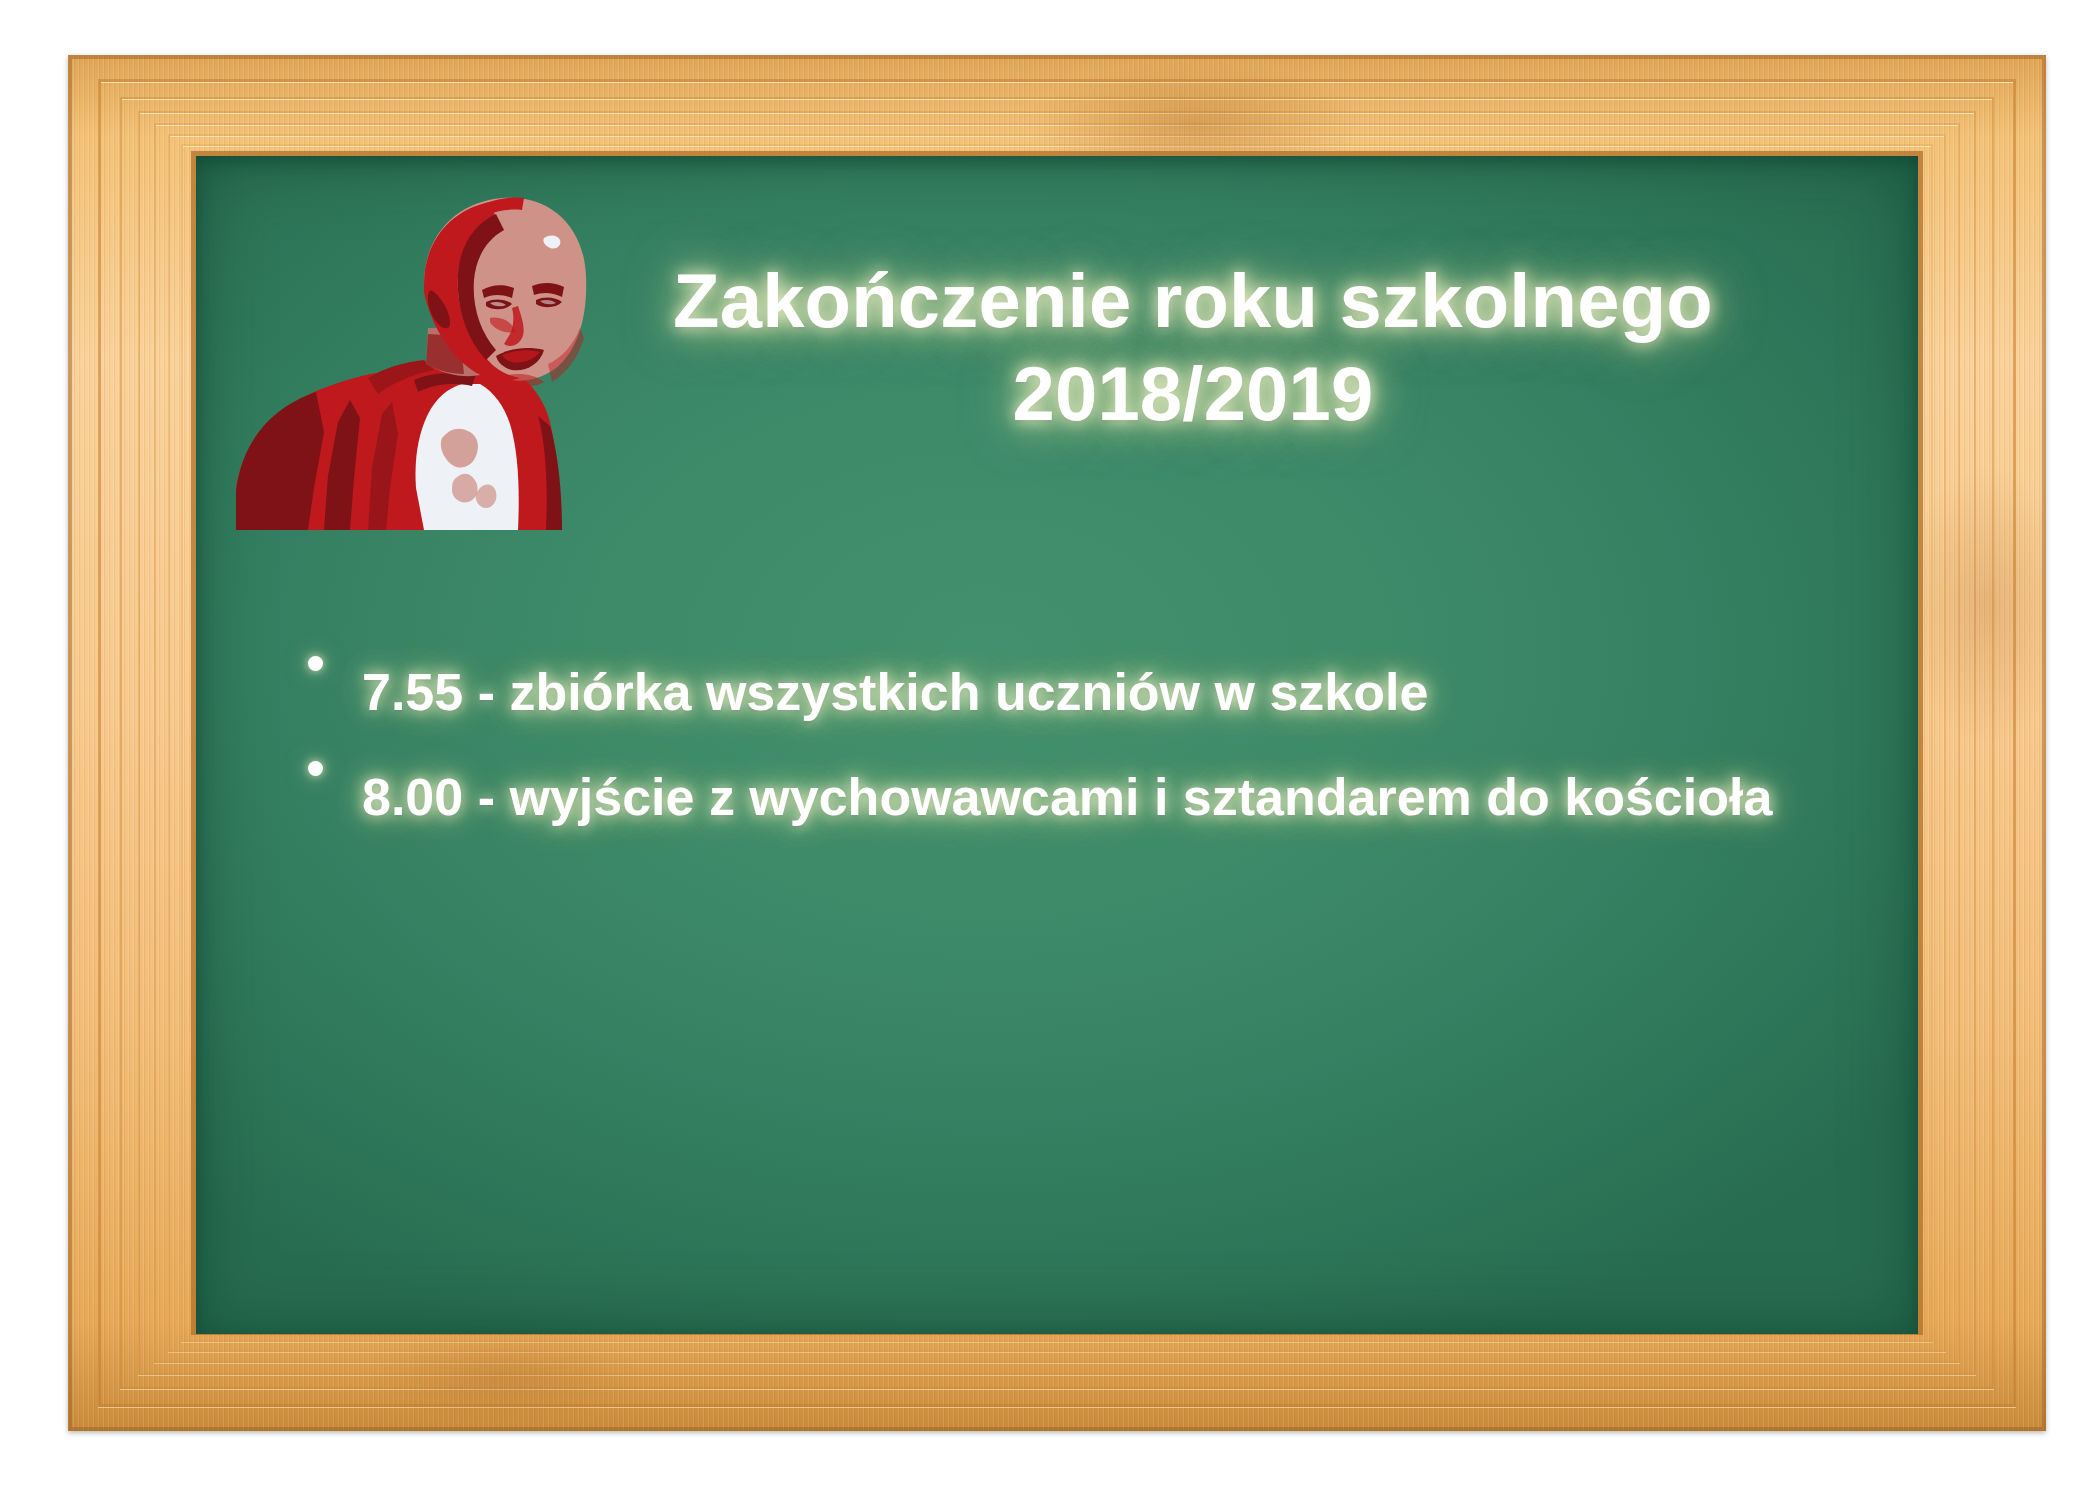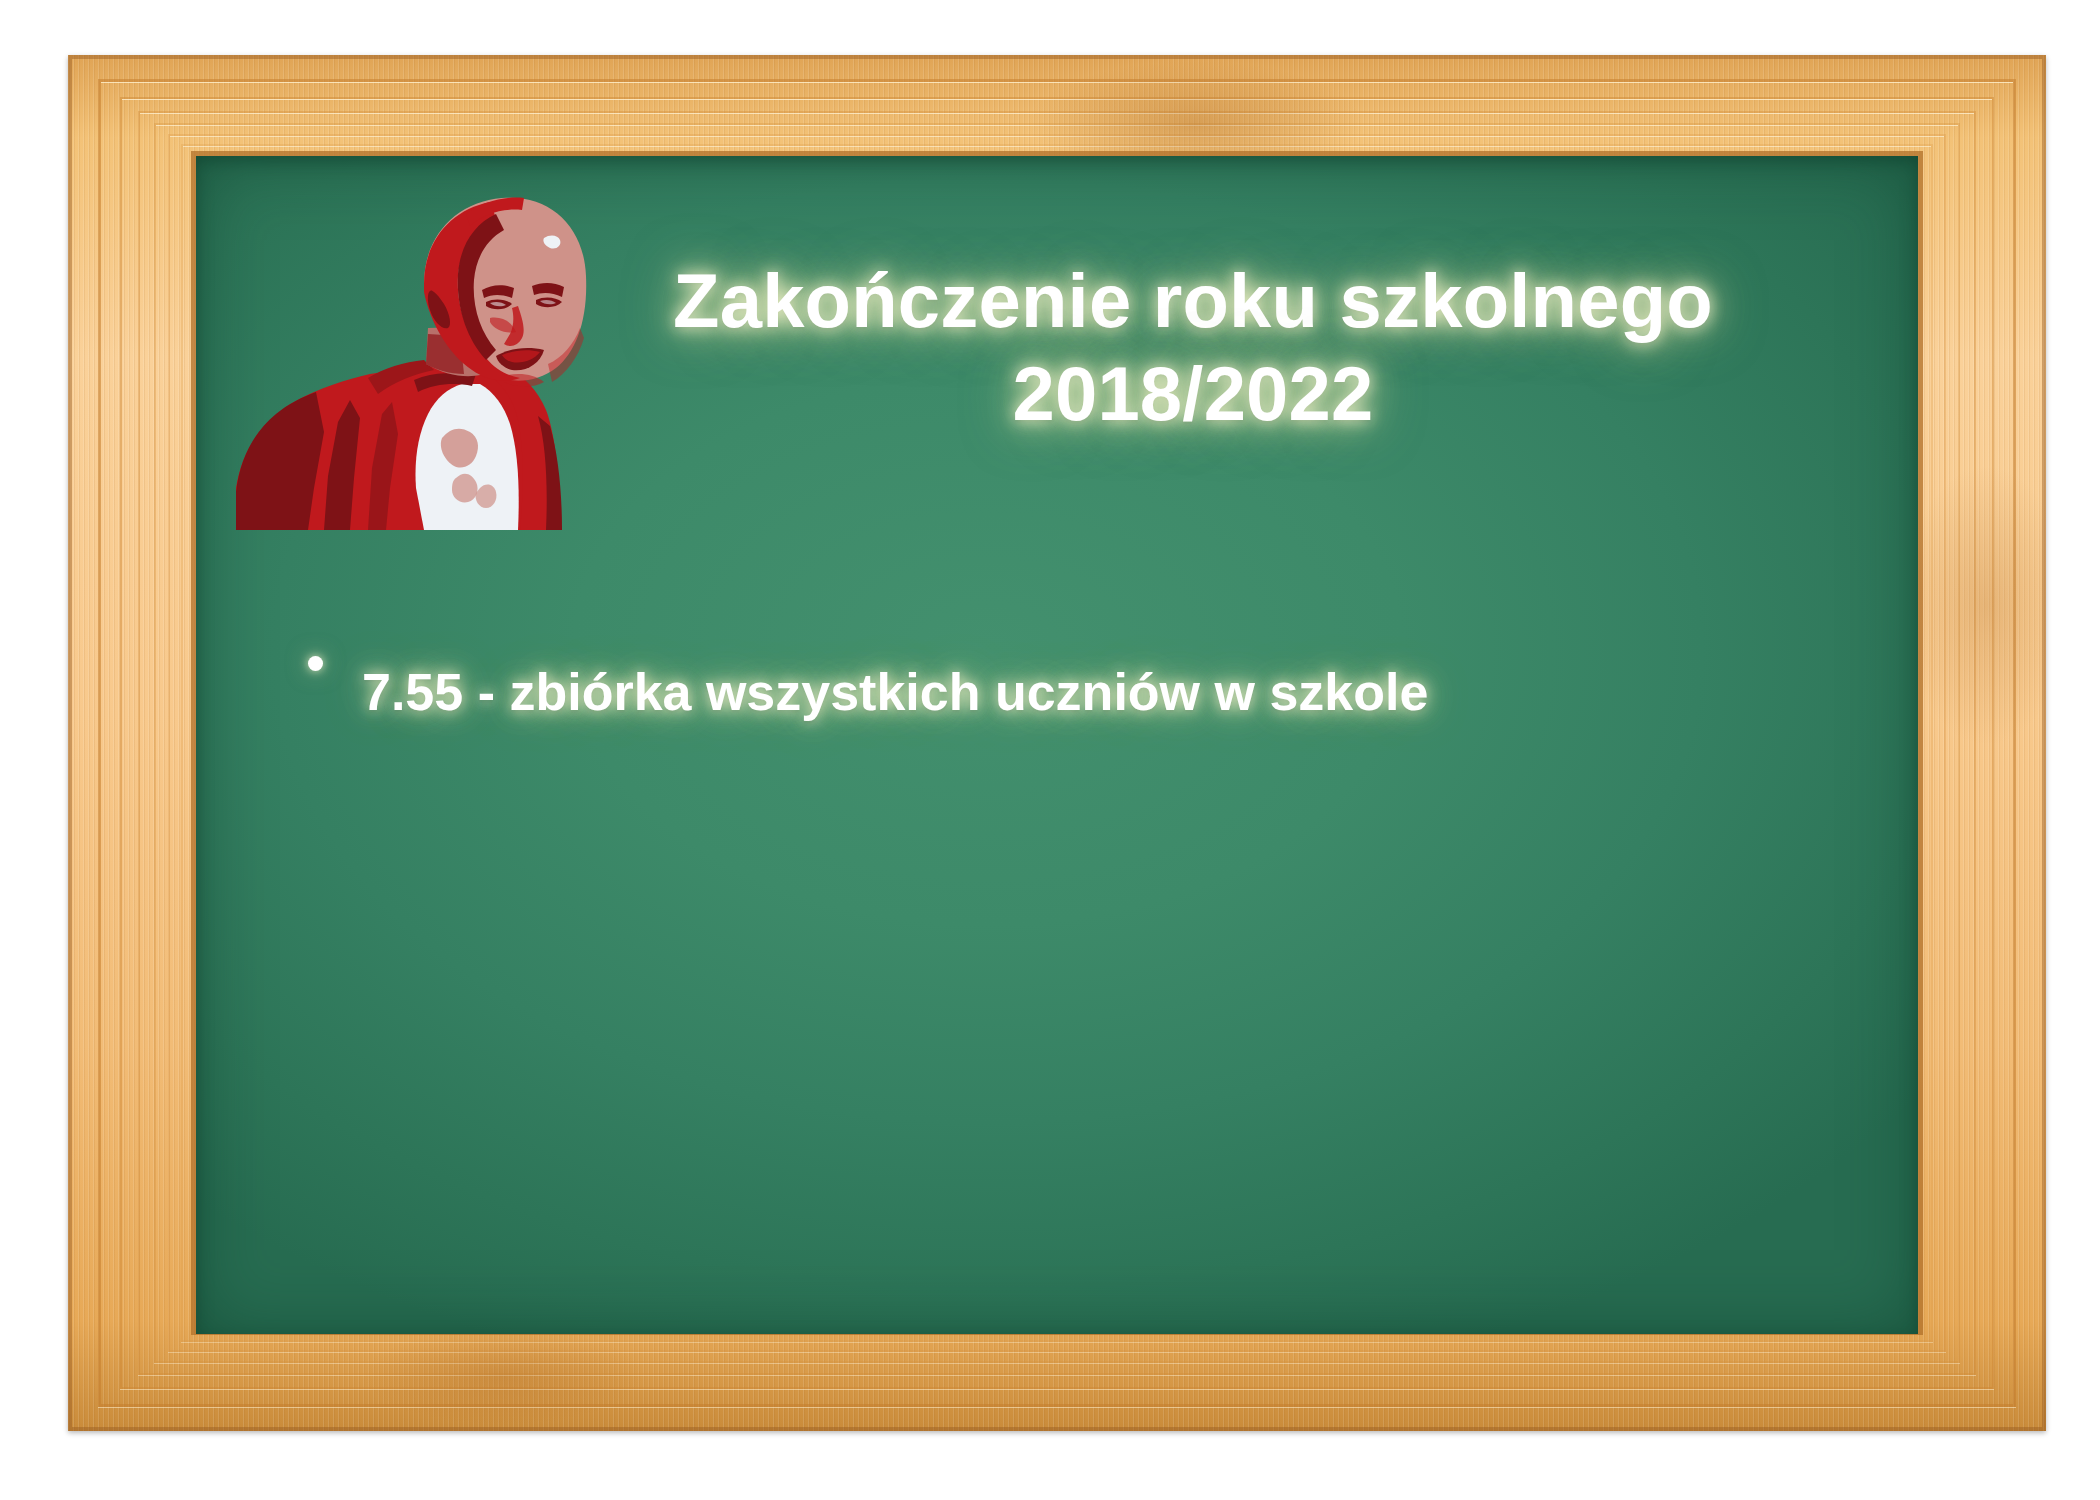--- a/index.html
+++ b/index.html
@@ -183,28 +183,32 @@
 
         <path d="M276 188 C290 184 306 186 316 194 C306 200 288 200 276 194 Z" fill="#c0191d" opacity=".55"></path>
 
         <path d="M320 176 C334 170 346 156 352 140 L356 150 C350 170 338 186 324 194 Z" fill="#c0191d" opacity=".45"></path>
       </g>
     </svg>
   </div>
 
   <div class="title-block">
     <div class="title-line">Zakończenie roku szkolnego</div>
-    <div class="title-line">2018/2022</div>
+    <div class="title-line">2018/2019</div>
   </div>
 
   <div class="agenda">
 
     <div class="agenda-item">
       <div class="bullet-dot"><span></span></div>
       <div class="agenda-text">7.55 - zbiórka wszystkich uczniów w szkole</div>
     </div>
 
+    <div class="agenda-item">
+      <div class="bullet-dot"><span></span></div>
+      <div class="agenda-text">8.00 - wyjście z wychowawcami i sztandarem do kościoła</div>
+    </div>
 
 
 
   </div>
 
 </div>
 
 </body></html>

